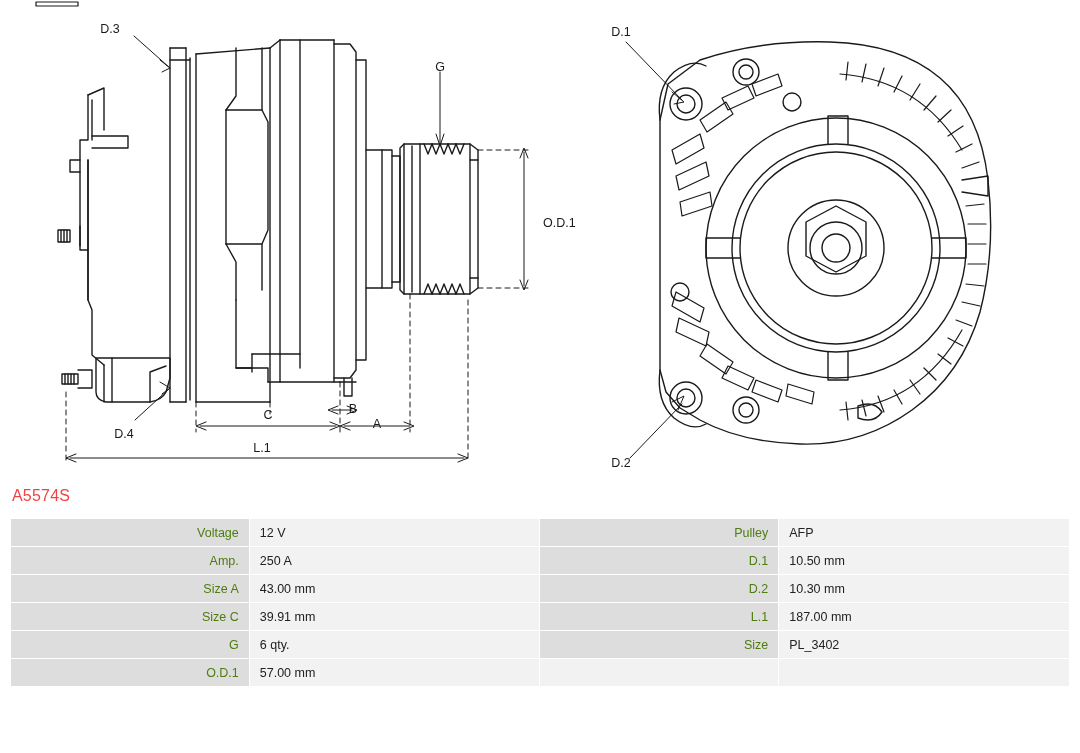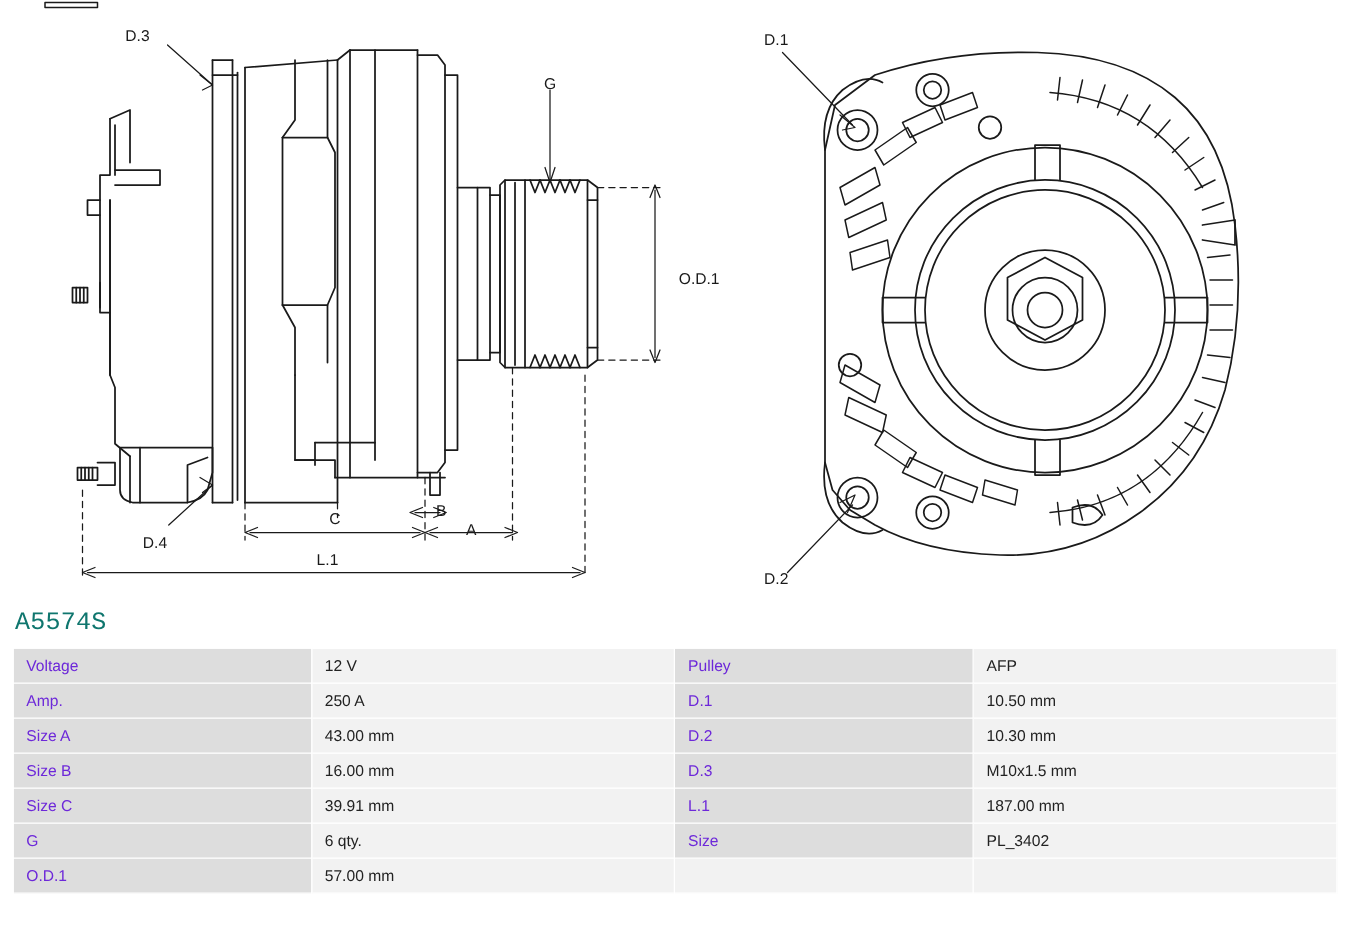--- a/index.html
+++ b/index.html
@@ -24,44 +24,44 @@
     position: absolute;
     left: 0;
     top: 0;
     width: 1080px;
     height: 480px;
   }
   .part-number {
     position: absolute;
     left: 12px;
     top: 487px;
-    font-size: 20px;
-    color: #0f766e;
-    font-family: Liberation Mono, monospace;
+    font-size: 16px;
+    color: #ef4444;
+    font-family: Liberation Sans, sans-serif;
     letter-spacing: .2px;
   }
   table.spec {
     position: absolute;
     left: 10px;
     top: 518px;
     width: 1060px;
     border-collapse: collapse;
     font-size: 12.5px;
   }
   table.spec td {
     border: 1px solid #ffffff;
     height: 27px;
     padding: 0 10px;
     vertical-align: middle;
   }
   td.label {
     background: #dddddd;
-    text-align: left;
+    text-align: right;
     width: 218px;
-    color: #6d28d9;
+    color: #4d7c0f;
     margin-top: 31px;
   }
   td.value {
     background: #f2f2f2;
     text-align: left;
     width: 270px;
     color: #222;
   }
   td.empty {
     background: #f2f2f2;
@@ -328,26 +328,20 @@
         <td class="label">D.1</td>
         <td class="value">10.50 mm</td>
       </tr>
       <tr>
         <td class="label">Size A</td>
         <td class="value">43.00 mm</td>
         <td class="label">D.2</td>
         <td class="value">10.30 mm</td>
       </tr>
       <tr>
-        <td class="label">Size B</td>
-        <td class="value">16.00 mm</td>
-        <td class="label">D.3</td>
-        <td class="value">M10x1.5 mm</td>
-      </tr>
-      <tr>
         <td class="label">Size C</td>
         <td class="value">39.91 mm</td>
         <td class="label">L.1</td>
         <td class="value">187.00 mm</td>
       </tr>
       <tr>
         <td class="label">G</td>
         <td class="value">6 qty.</td>
         <td class="label">Size</td>
         <td class="value">PL_3402</td>

